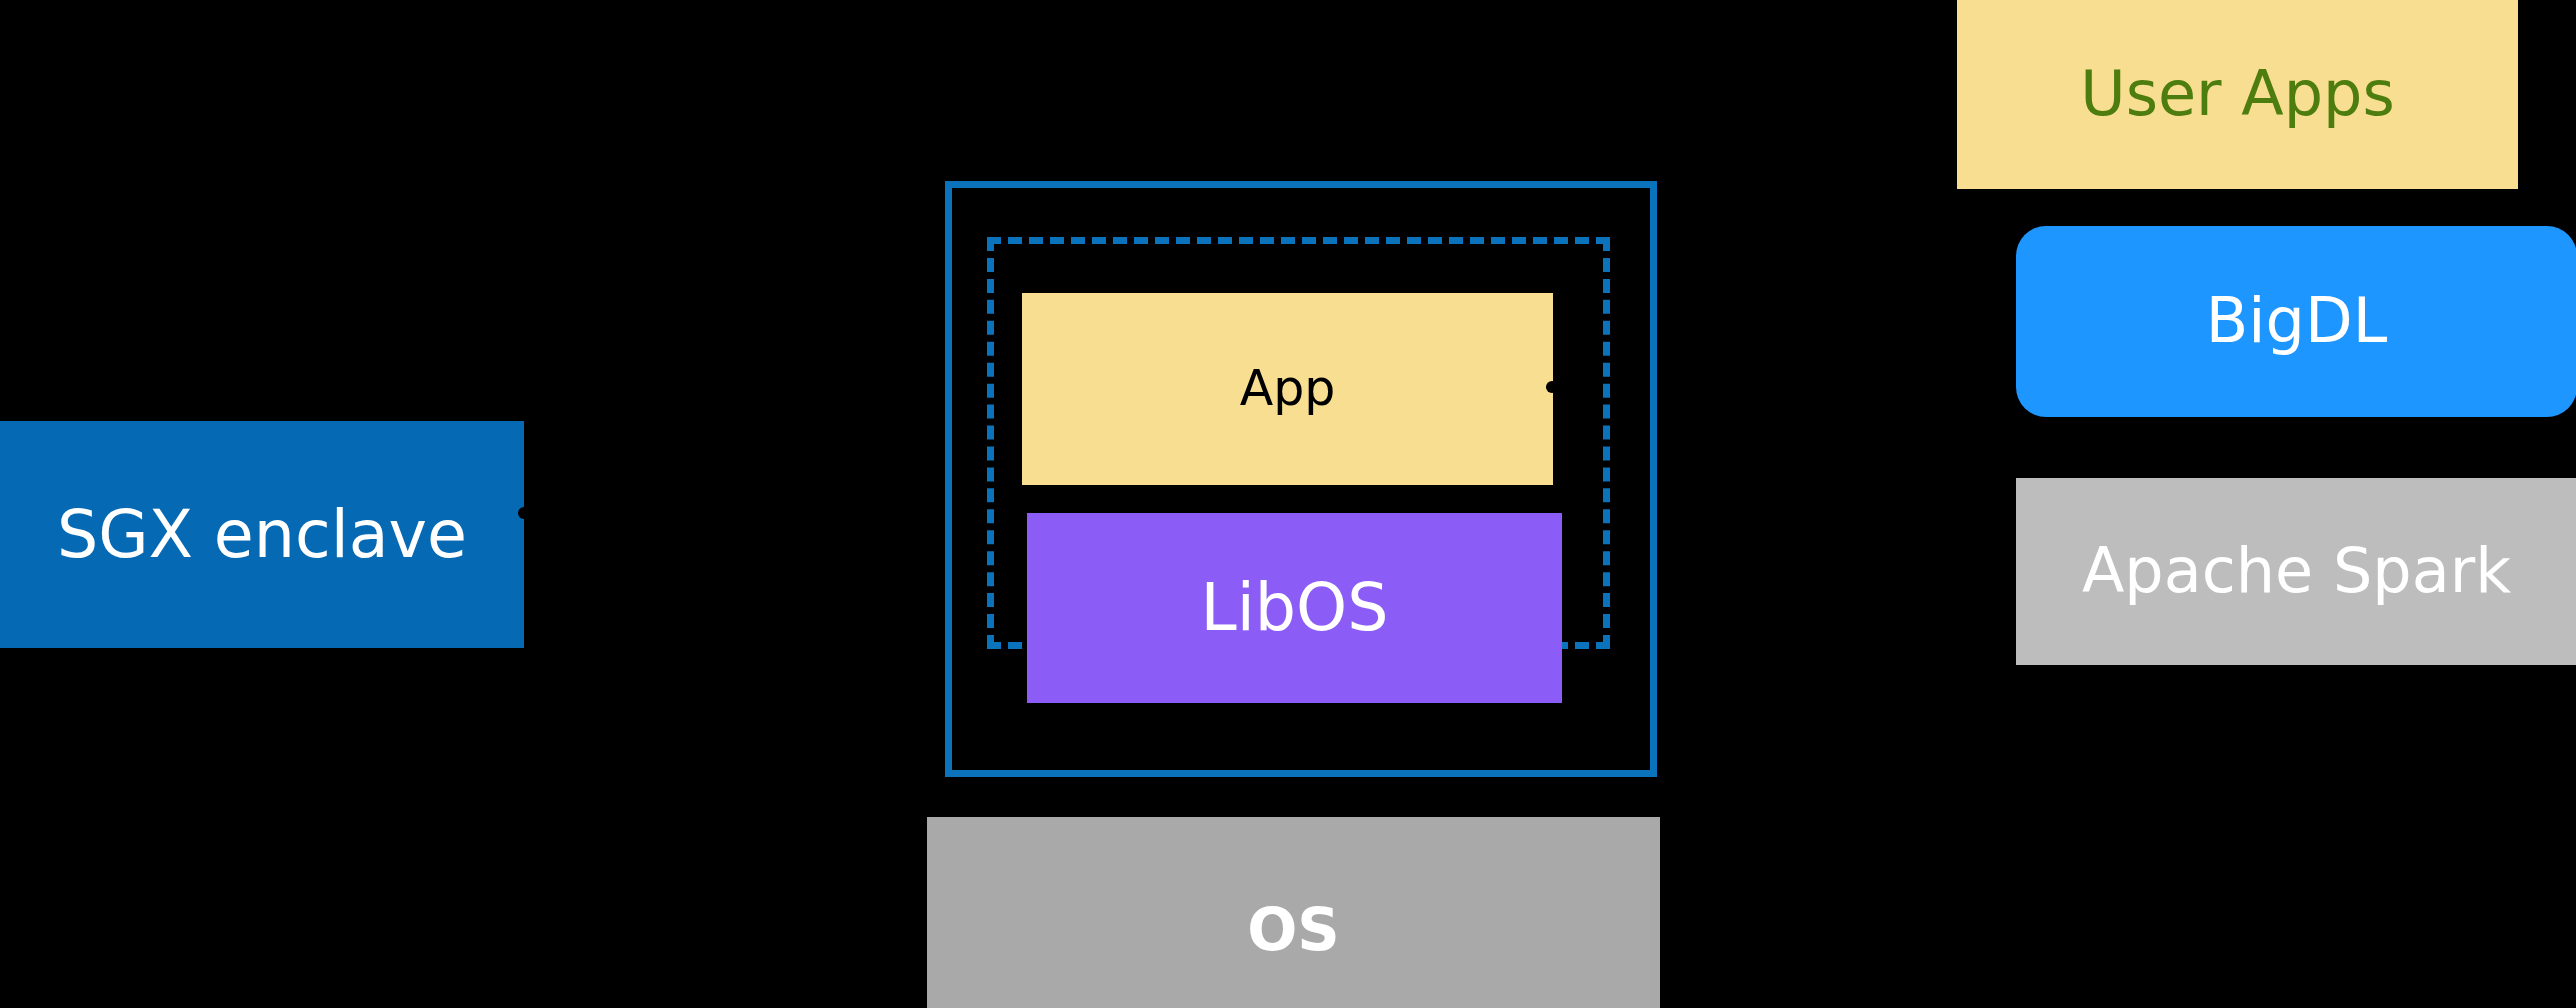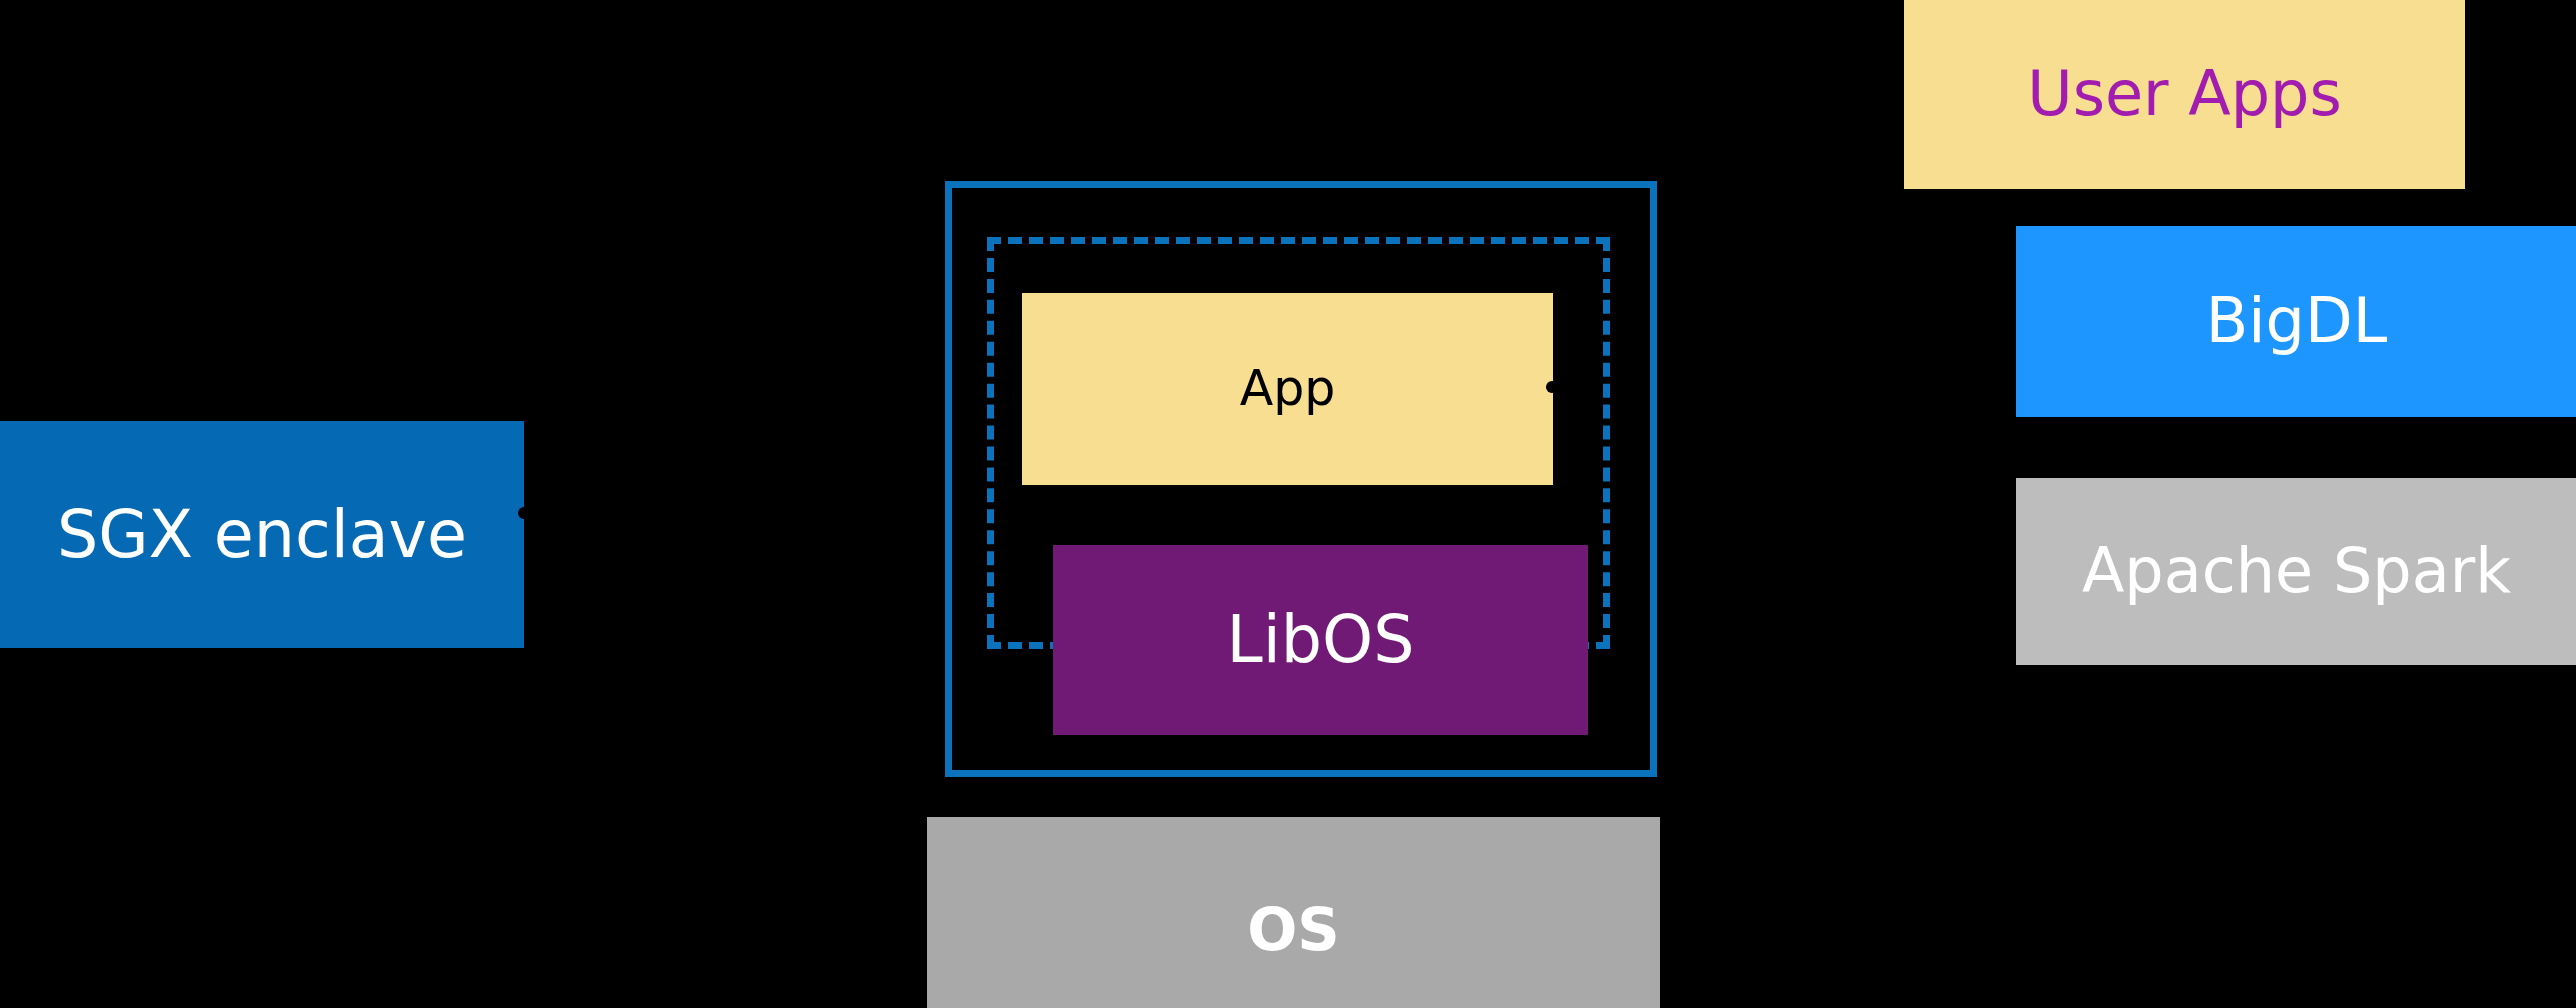--- a/index.html
+++ b/index.html
@@ -64,59 +64,59 @@
     left: 1022px;
     top: 293px;
     width: 531px;
     height: 192px;
     background: #F8DE90;
     color: #000000;
     font-size: 49px;
   }
   #libos-box {
     left: 1027px;
-    top: 545px;
+    top: 513px;
     width: 535px;
     height: 190px;
-    background: #701a75;
+    background: #8b5cf6;
     color: #FFFFFF;
     font-size: 65px;
-    margin-left: 26px;
   }
   #os-box {
     left: 927px;
     top: 817px;
     width: 733px;
     height: 192px;
     background: #A9A9A9;
     color: #FFFFFF;
     font-size: 59px;
     font-weight: bold;
     align-items: center;
     padding-top: 35px;
   }
 
   
   #user-apps-box {
-    left: 1904px;
+    left: 1957px;
     top: -0.8px;
     width: 561px;
     height: 190px;
     background: #F8DE90;
-    color: #a21caf;
+    color: #4d7c0f;
     font-size: 62px;
   }
   #bigdl-box {
     left: 2016px;
     top: 226px;
     width: 561px;
     height: 191px;
     background: #1E96FF;
     color: #FFFFFF;
     font-size: 62px;
+    border-radius: 30px;
   }
   #apache-spark-box {
     left: 2016px;
     top: 478px;
     width: 561px;
     height: 187px;
     background: #BDBDBD;
     color: #FFFFFF;
     font-size: 62px;
   }

